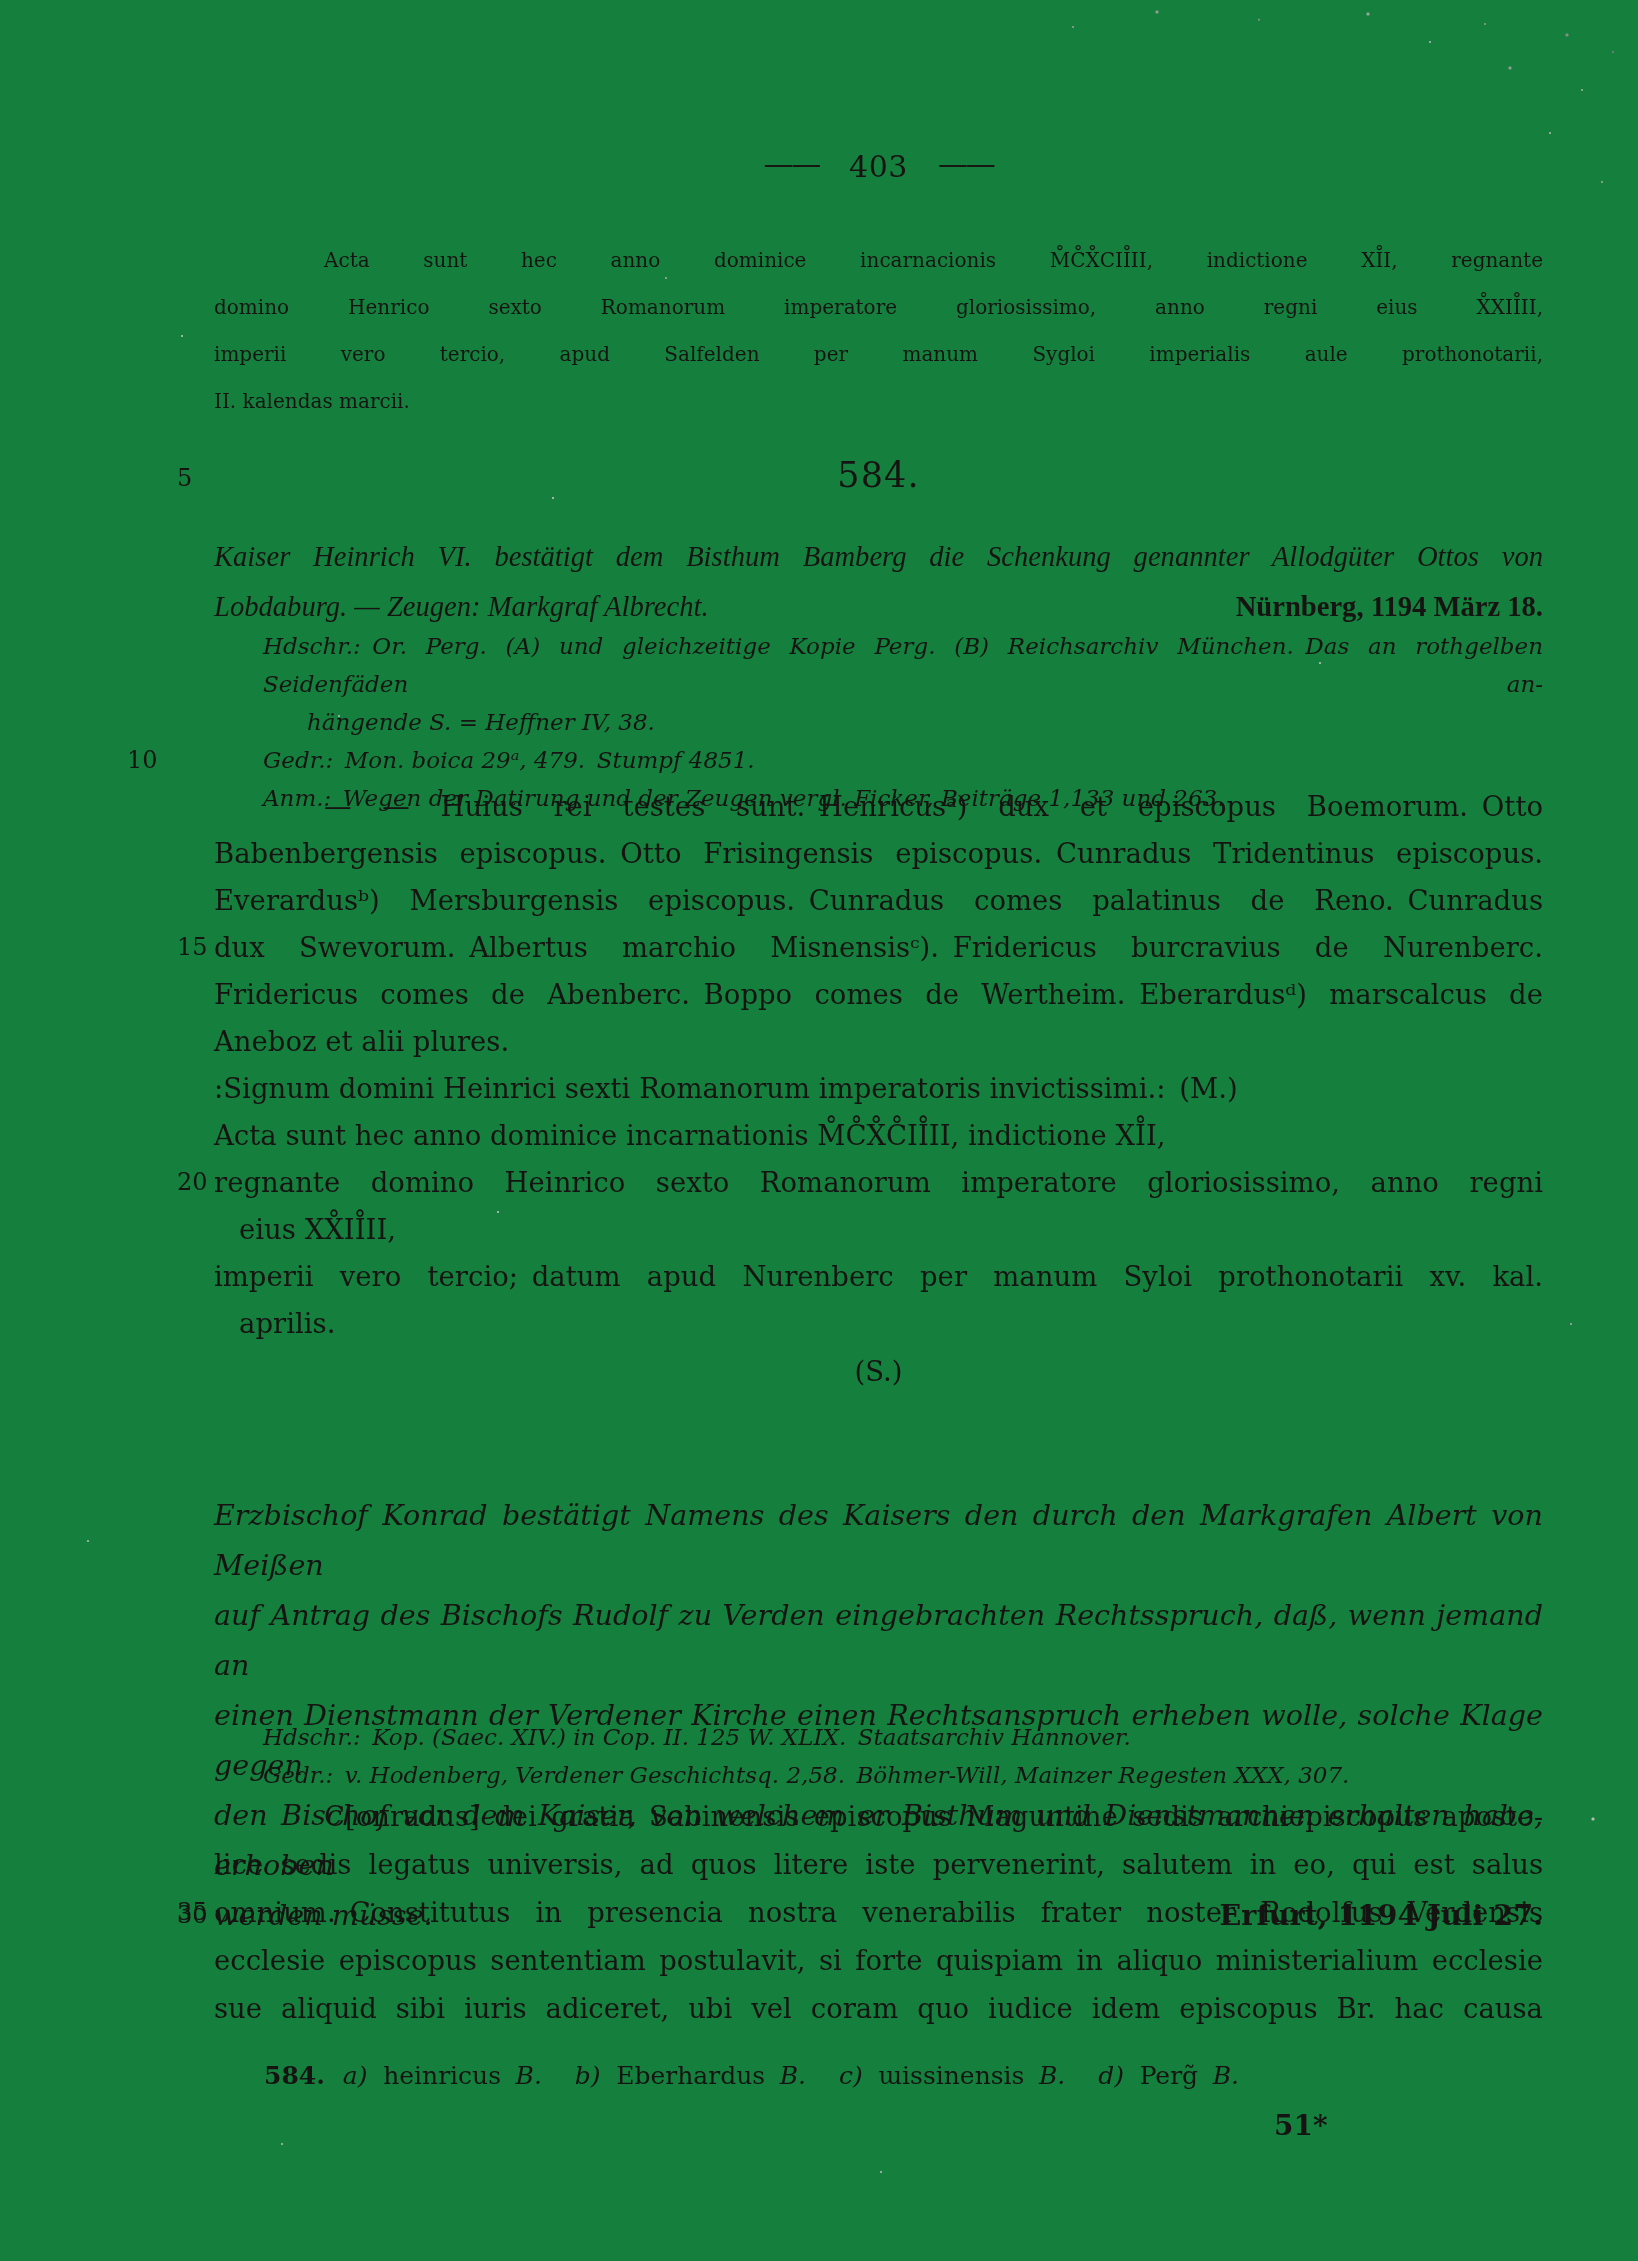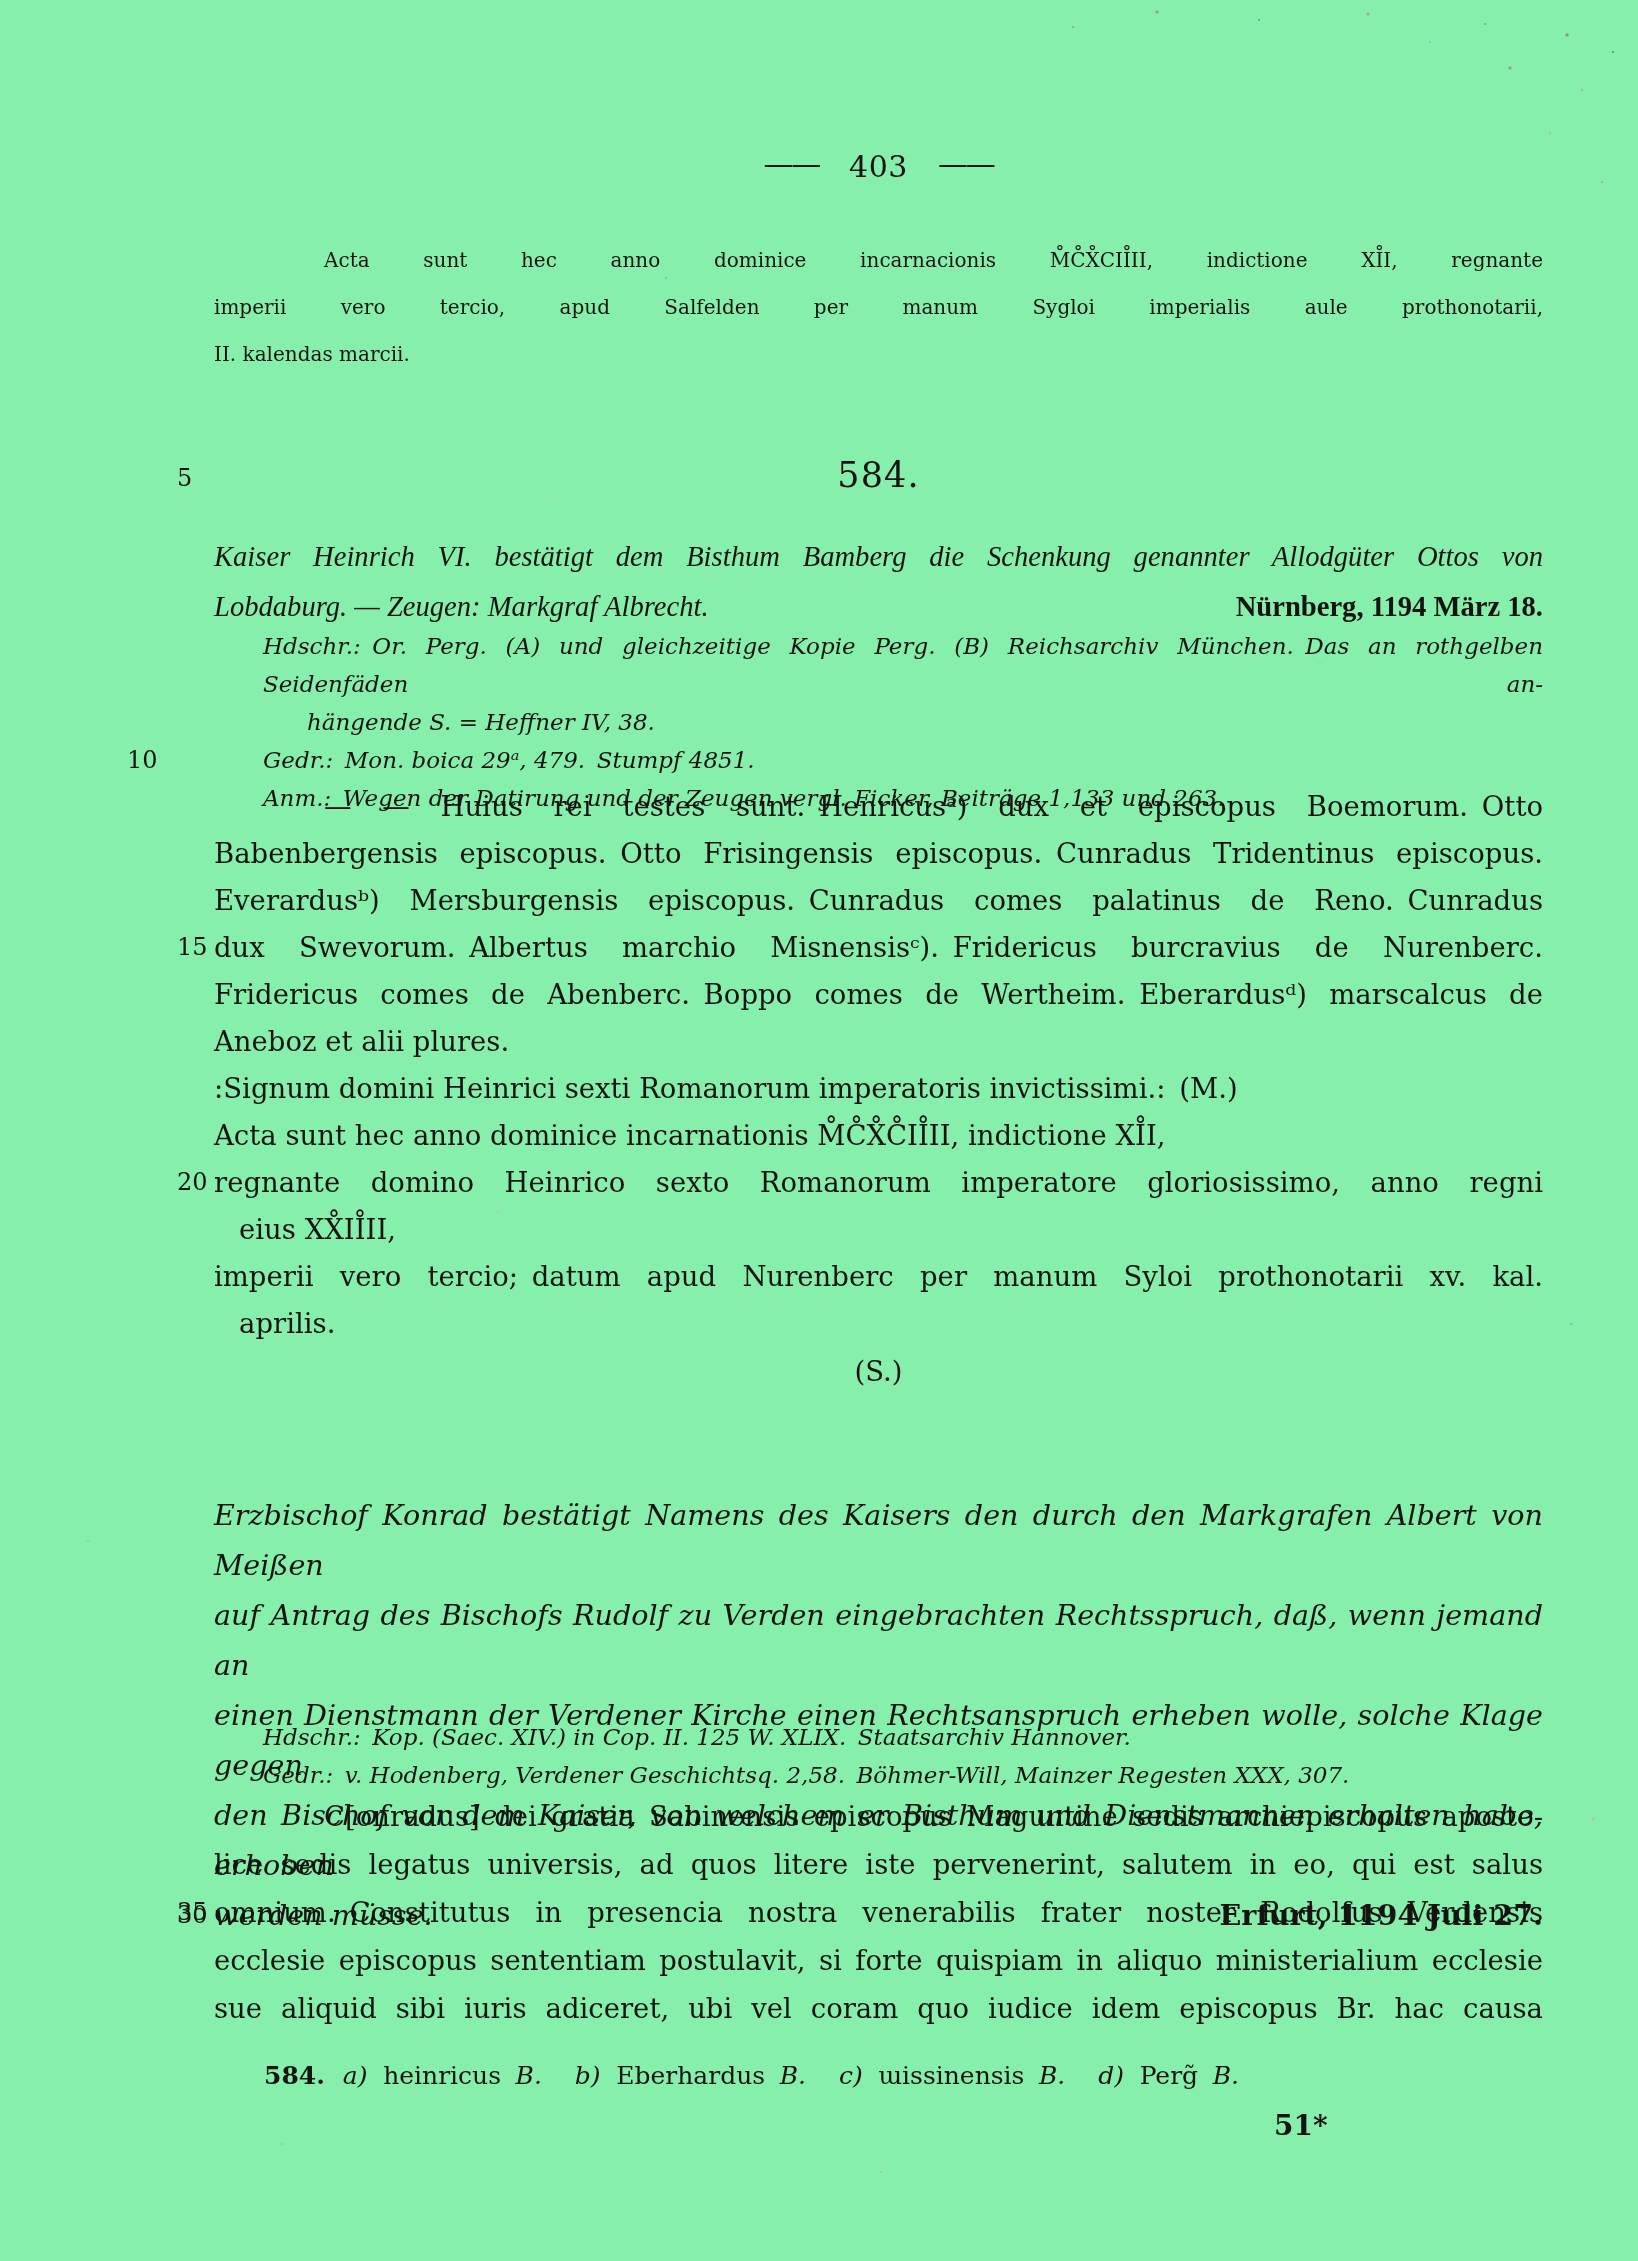--- a/index.html
+++ b/index.html
@@ -1,19 +1,19 @@
 <!DOCTYPE html>
 <html style="font-size:8.8px"><head>
 <meta charset="utf-8">
 <style>
   html,body{margin:0;padding:0;background:#e8e6e1;}
   .page{
     position:relative;
     width:1639px;height:2261px;
-    background:#86efac;
+    background:#15803d;
     color:#161412;
     font-family:"DejaVu Serif", serif;
     overflow:hidden;
   }
   .block{position:absolute;left:214px;width:1329px;}
   .line{position:relative;}
   
   .just{text-align:justify;text-align-last:justify;}
   .center{text-align:center;}
   .body-text{font-size:27.5px;line-height:47px;}
@@ -65,20 +65,21 @@
 <div class="page">
 
   <div class="noise"></div>
 
   <div class="block center pagenum-row" style="top:149px;">
     <span class="dash left">——</span><span>403</span><span class="dash right">——</span>
   </div>
 
   <div class="block intro-text" style="top:237px;">
     <div class="line just ind1">Acta sunt hec anno dominice incarnacionis M̊C̊X̊CII̊II, indictione XI̊I, regnante</div>
+    <div class="line just">domino Henrico sexto Romanorum imperatore gloriosissimo, anno regni eius X̊XII̊II,</div>
     <div class="line just">imperii vero tercio, apud Salfelden per manum Sygloi imperialis aule prothonotarii,</div>
     <div class="line">II. kalendas marcii.</div>
   </div>
 
   <div class="block heading-num heading-rel" style="top:456px;">
     <span class="lineno">5</span>
     <span>584.</span>
   </div>
 
   <div class="block summary-text" style="top:532px;font-family:Liberation Serif, serif;">

